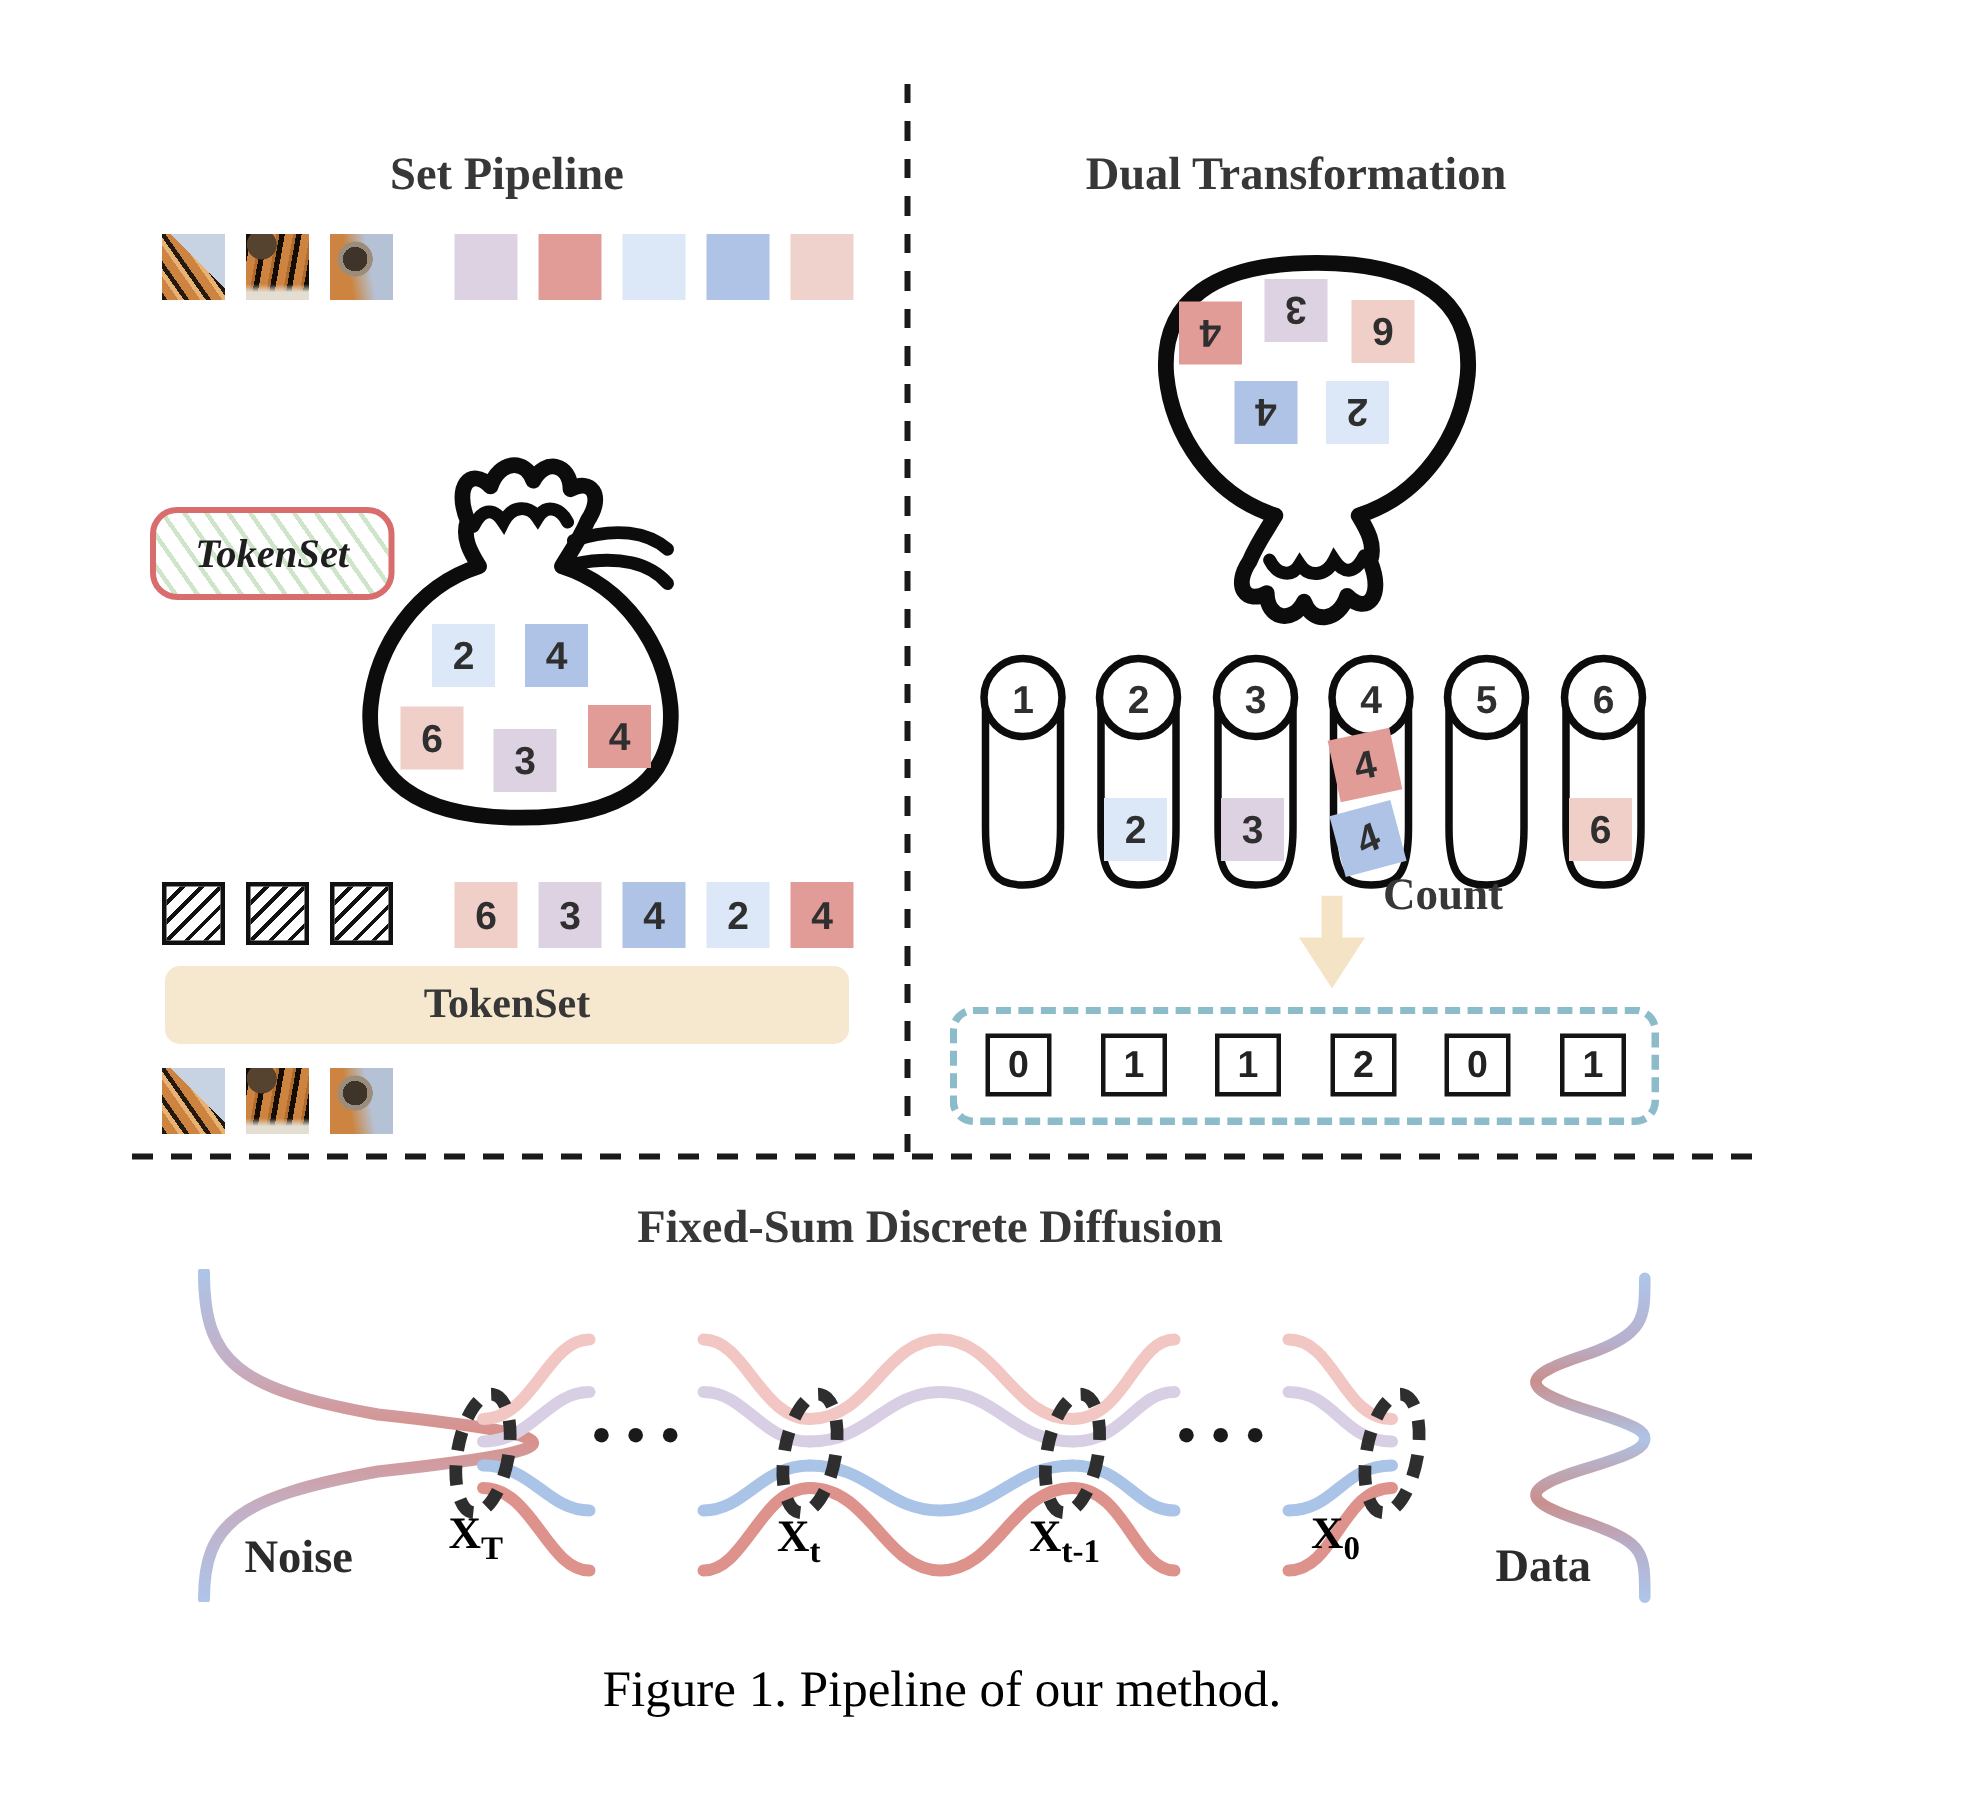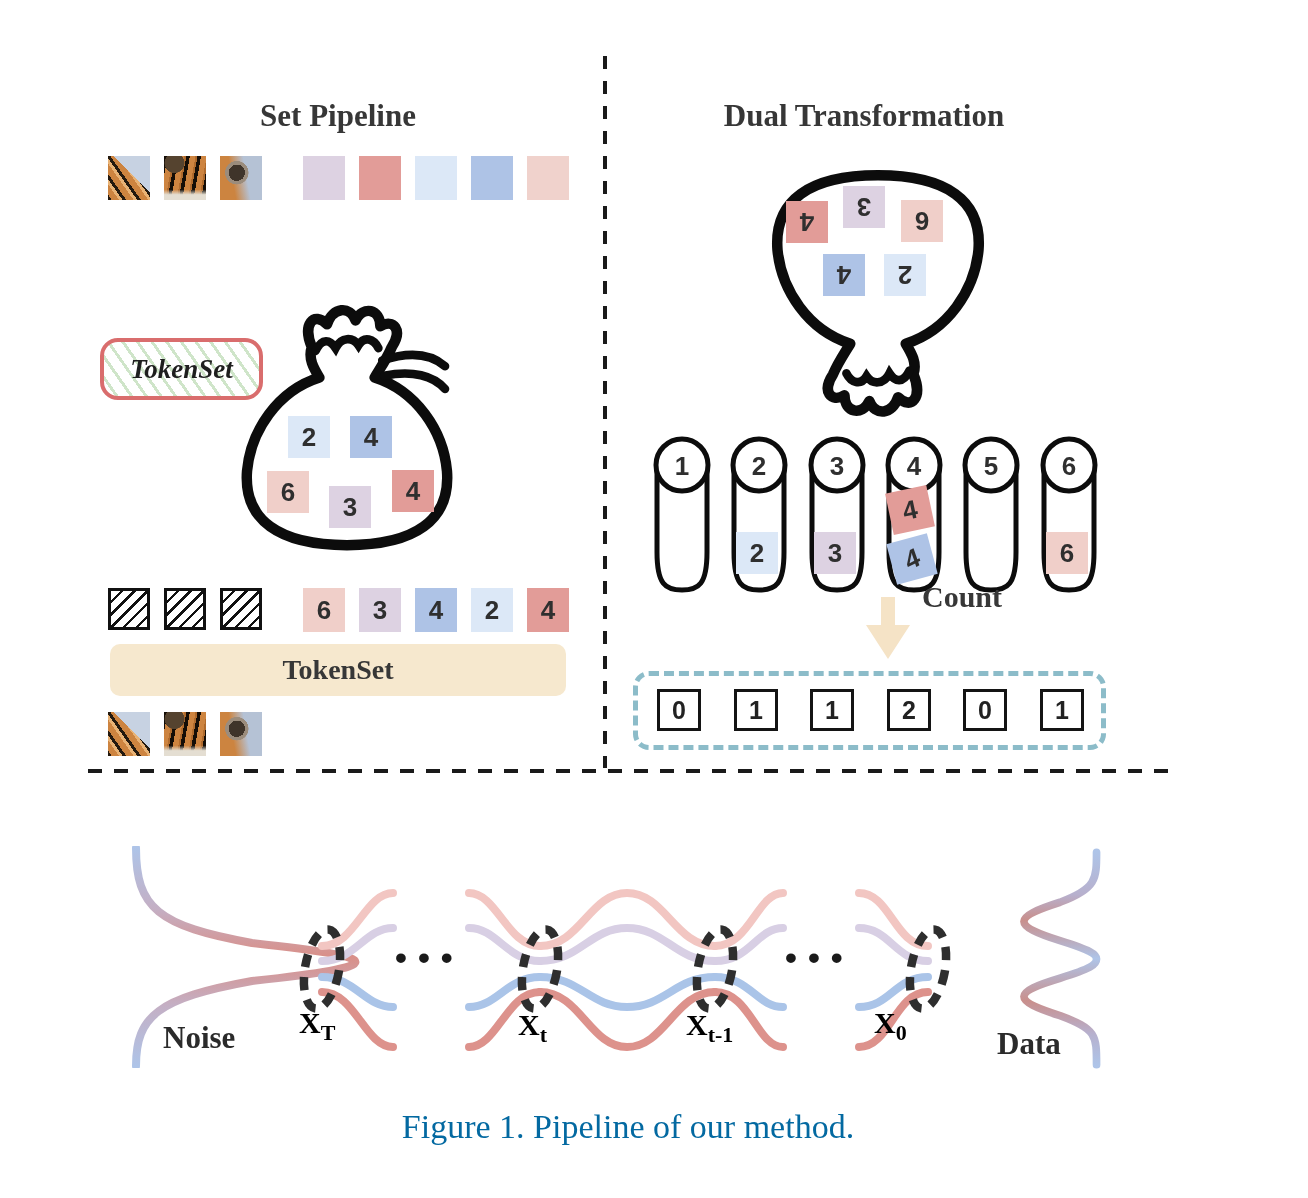--- a/index.html
+++ b/index.html
@@ -37,21 +37,21 @@
   .cyl{position:absolute;width:64px;height:162px}
   .cyl svg{position:absolute;left:0;top:0}
   .cyl-label{font:700 26px "Liberation Sans",sans-serif;fill:#2f2f2f}
   .count-box{position:absolute;left:633px;top:671px;width:473px;height:79px;
       border:5px dashed #8cbcc9;border-radius:16px}
   .xlabel{position:absolute;font:700 30px "Liberation Serif",serif;color:#000000}
   .xlabel sub{font-size:22px}
   .blabel{position:absolute;font:700 31px "Liberation Serif",serif;color:#2b2b2b}
   .dots{position:absolute;font:700 34px "Liberation Sans",sans-serif;color:#1a1a1a;letter-spacing:11px}
   .caption{position:absolute;left:28px;top:1108px;width:1200px;text-align:center;
-      font:400 34px "Liberation Serif",serif;color:#0369a1}
+      font:400 34px "Liberation Serif",serif;color:#000000}
   .count-text{position:absolute;font:700 30px "Liberation Serif",serif;color:#373737}
   .tiger{flex:none}
   .tiger-1{background:linear-gradient(45deg,rgba(0,0,0,0) 0 58%,#c7d2e2 58%),
       repeating-linear-gradient(55deg,#23190f 0 3px,#cd8440 3px 9px,#e8b275 9px 12px)}
   .tiger-2{background:linear-gradient(0deg,#e4ded2 0 12%,rgba(0,0,0,0) 24%),
       radial-gradient(circle at 25% 16%,#55432f 0 20%,rgba(0,0,0,0) 21%),
       repeating-linear-gradient(100deg,#140d06 0 3.5px,#cd8440 3.5px 9px,#b06b2d 9px 11px)}
   .tiger-3{background:radial-gradient(circle at 40% 38%,#3f342a 0 22%,#9b8c7c 22% 31%,rgba(0,0,0,0) 32%),
       linear-gradient(80deg,#cc8440 0 32%,#b5c2d5 62%),#c3cfe0}
 </style>
@@ -236,20 +236,21 @@
   <div class="count-text" style="left:922px;top:580px">Count</div>
 
   <div class="count-box"></div>
   <div class="num-sq" style="left:657px;top:689px">0</div>
   <div class="num-sq" style="left:734px;top:689px">1</div>
   <div class="num-sq" style="left:810px;top:689px">1</div>
   <div class="num-sq" style="left:887px;top:689px">2</div>
   <div class="num-sq" style="left:963px;top:689px">0</div>
   <div class="num-sq" style="left:1040px;top:689px">1</div>
 
+  <div class="title" style="left:320px;top:800px;width:600px">Fixed-Sum Discrete Diffusion</div>
 
   <div class="abs" style="left:122px;top:846px">
     <svg width="290" height="222" viewBox="0 0 290 222">
       <defs>
         <linearGradient id="gradNoise" x1="0" y1="0" x2="0" y2="1">
           <stop offset="0" stop-color="#aec4e8"></stop>
             <stop offset="0.28" stop-color="#c4afc4"></stop>
           <stop offset="0.5" stop-color="#d98f88"></stop>
             <stop offset="0.72" stop-color="#c4afc4"></stop>
           <stop offset="1" stop-color="#aec4e8"></stop>

